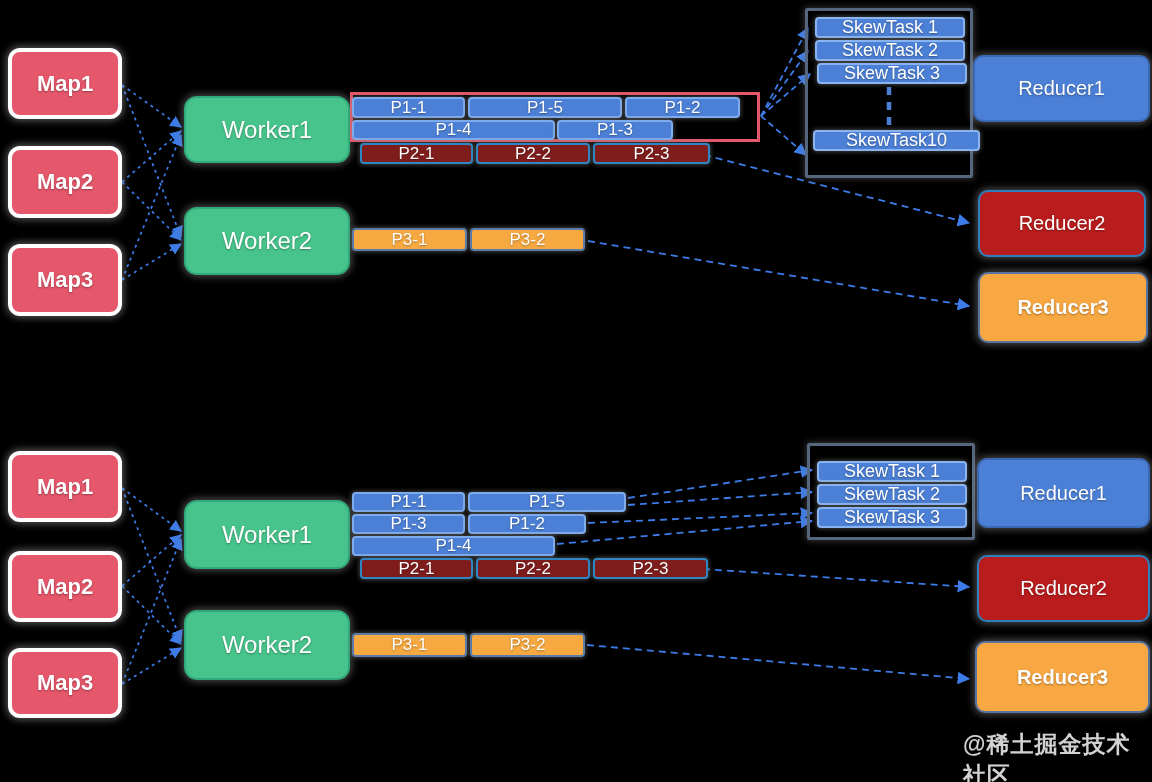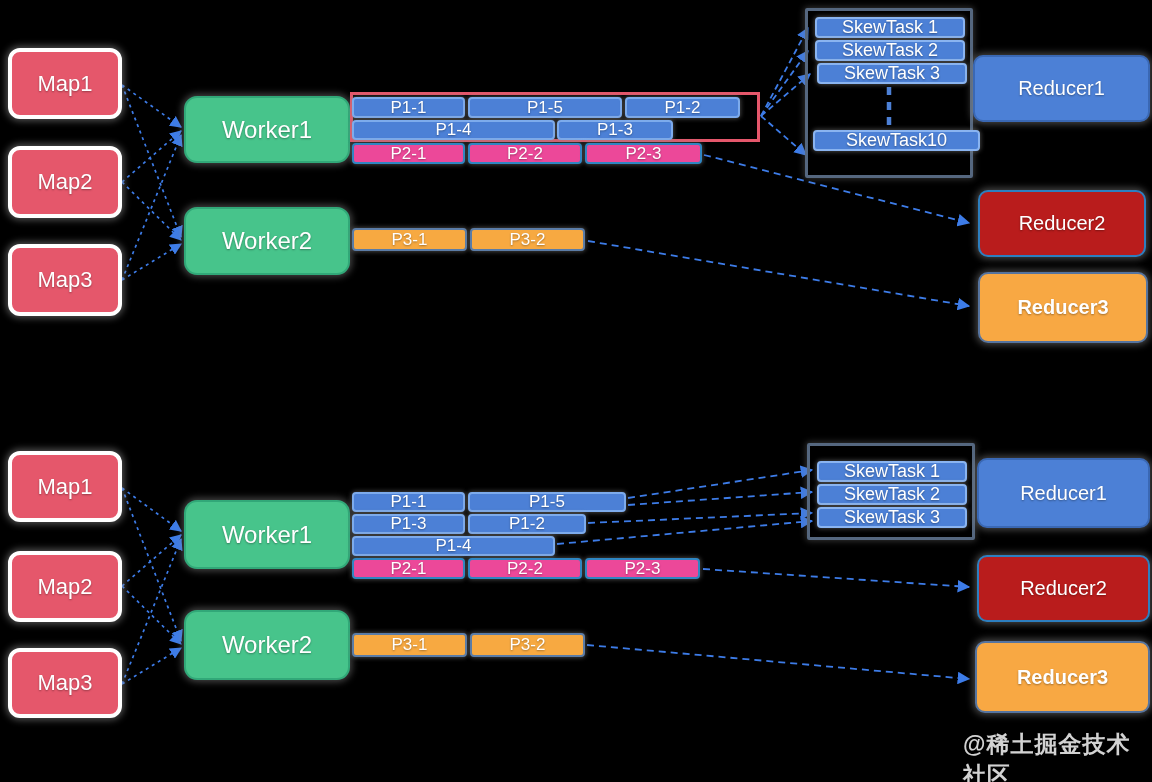--- a/index.html
+++ b/index.html
@@ -8,28 +8,29 @@
     font-family:"Liberation Sans",sans-serif;
   }
   .node{
     position:absolute;display:flex;align-items:center;justify-content:center;
     color:#fff;box-sizing:border-box;text-shadow:0 1px 2px rgba(0,0,0,.35);
     white-space:nowrap;
   }
   .map{
     background:#e5576b;border:4px solid #fff;border-radius:12px;font-size:22px;
     box-shadow:0 0 7px 2px rgba(150,150,150,.55);
+    font-weight:bold;
   }
   .worker{
     background:#47c48b;border:2px solid #31a878;border-radius:13px;font-size:24px;
     box-shadow:0 0 7px 2px rgba(140,140,140,.5);
   }
   .part{font-size:17px;border-radius:4px;border:2px solid;box-shadow:0 0 4px 1px rgba(140,140,140,.45);}
   .part.blue{background:#4c80d6;border-color:#7dabec;}
-  .part.lblue{background:#ec4899;border-color:#2f86c2;}
+  .part.lblue{background:#7f1d1d;border-color:#2f86c2;margin-left:8px;}
   .part.orange{background:#f7a941;border-color:#5b7ca6;}
   .skew{
     background:#4c80d6;border:2px solid #8ab4f0;border-radius:4px;font-size:18px;
     box-shadow:0 0 4px 1px rgba(140,140,140,.45);
   }
   .reducer{font-size:20px;border-radius:10px;box-shadow:0 0 7px 2px rgba(140,140,140,.5);}
   .reducer.blue{background:#4c80d6;border:2px solid #3a68b4;}
   .reducer.lblue{background:#b91c1c;border:2px solid #2d7fc0;}
   .reducer.orange{background:#f8a843;border:2px solid #56749f;font-weight:bold;}
   .frame{

